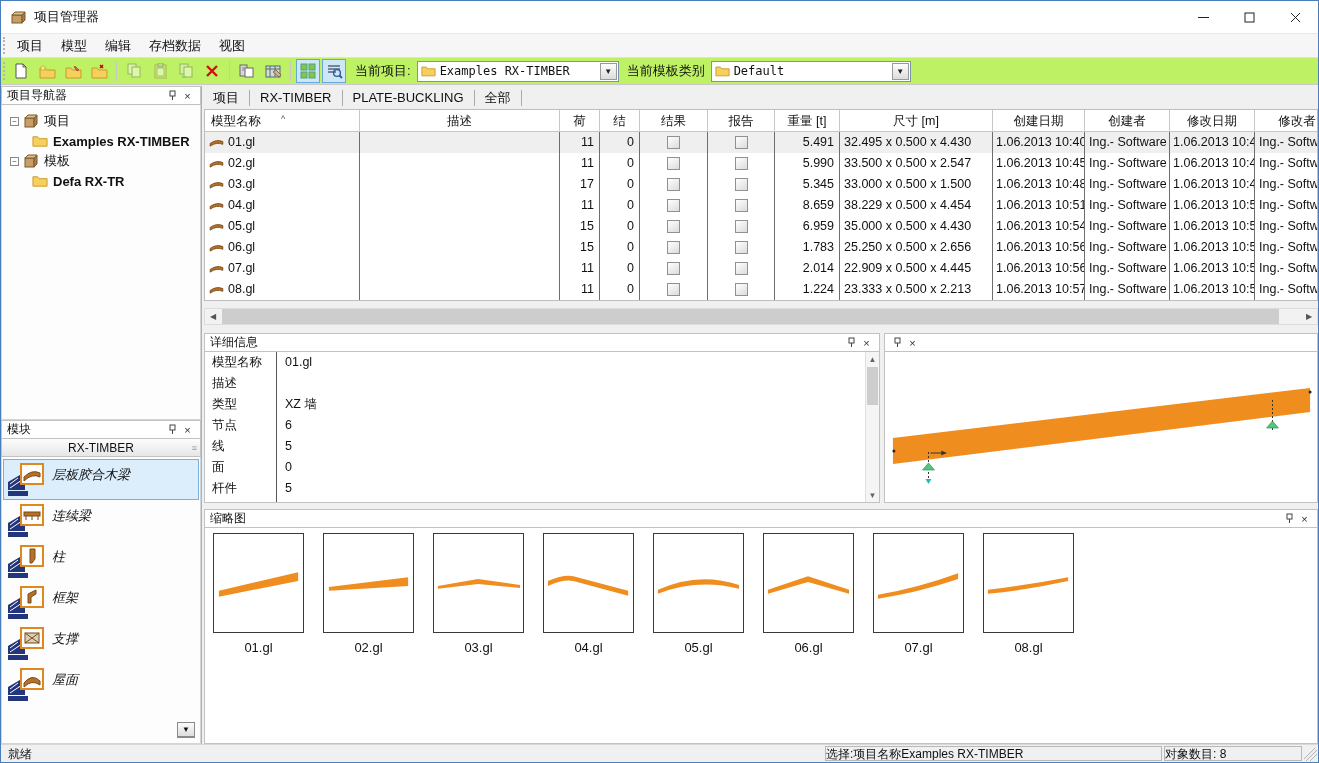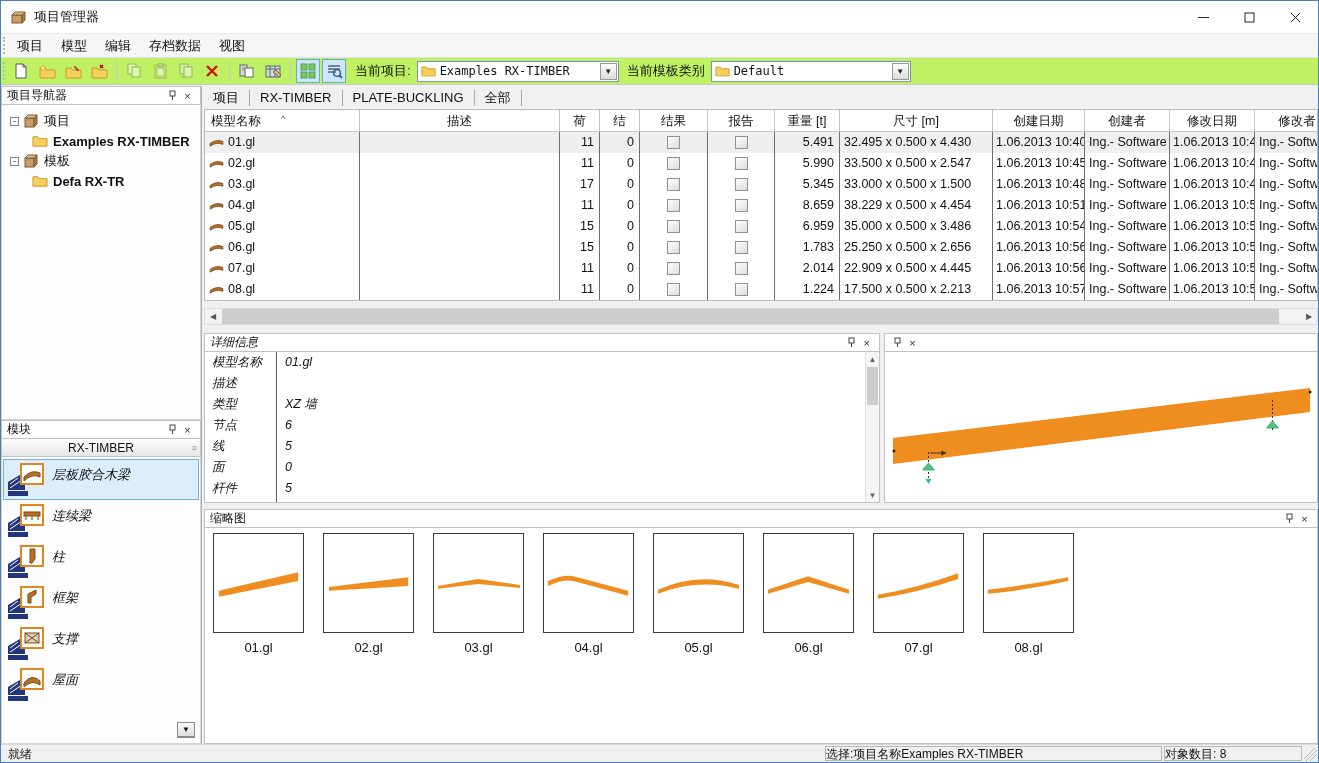--- a/index.html
+++ b/index.html
@@ -84,21 +84,21 @@
 .sort-caret { position:absolute; top:-2px; left:76px; font-size:9px; color:#555; }
 
 
 .hscroll { height:17px; margin:7px 0 0 2px; position:relative; background:#f2f2f2; border:1px solid #dcdcdc; flex:none; }
 .hs-arrow { position:absolute; top:0; width:16px; height:15px; display:flex; align-items:center; justify-content:center; font-size:8px; color:#555; background:#f2f2f2; }
 .hs-arrow.left { left:0; } .hs-arrow.right { right:0; }
 .hs-thumb { position:absolute; top:0; left:17px; right:38px; height:15px; background:#cdcdcd; }
 
 
 .mid-row { display:flex; margin:8px 0 0 2px; height:170px; flex:none; }
-.details-panel { width:676px; display:flex; flex-direction:column; margin-right:4px;font-style:italic; }
+.details-panel { width:676px; display:flex; flex-direction:column; margin-right:4px; }
 .details-body { flex:1; background:#fff; border:1px solid #c2c2c2; border-top:none; position:relative; overflow:hidden; }
 .d-sep { position:absolute; left:71px; top:0; bottom:0; width:1px; background:#555; }
 .d-row { display:flex; height:21px; line-height:21px; }
 .d-label { width:71px; padding-left:7px; font-size:12.5px; flex:none; }
 .d-value { padding-left:9px; font-size:12.5px; }
 .vscroll { position:absolute; right:0; top:0; bottom:0; width:14px; background:#f5f5f5; border-left:1px solid #e0e0e0; }
 .vs-arrow { height:14px; display:flex; align-items:center; justify-content:center; font-size:8px; color:#666; }
 .vs-arrow.bottom { position:absolute; bottom:0; left:0; right:0; }
 .vs-thumb { position:absolute; top:15px; left:1px; right:1px; height:38px; background:#cdcdcd; }
 .preview-panel { flex:1; display:flex; flex-direction:column; }
@@ -517,21 +517,21 @@
             <div class="c desc"></div>
             <div class="c num">15</div>
             <div class="c num">0</div>
             <div class="c chk">
                 <span class="checkbox"></span>
               </div>
             <div class="c chk">
                 <span class="checkbox"></span>
               </div>
             <div class="c num">6.959</div>
-            <div class="c dim">35.000 x 0.500 x 3.486</div>
+            <div class="c dim">35.000 x 0.500 x 4.430</div>
             <div class="c date">1.06.2013 10:54</div>
             <div class="c who">Ing.- Software</div>
             <div class="c date">1.06.2013 10:55</div>
             <div class="c who">Ing.- Software</div>
           </div>
           <div class="trow">
             <div class="c name">
                 <svg width="15" height="9" viewBox="0 0 16 10">
                   <path d="M1 6 Q8 1 15 4 L15 7 Q8 4 1 9z" fill="#b5702a" stroke="#7c4a14"></path>
                 </svg>
@@ -586,21 +586,21 @@
             <div class="c desc"></div>
             <div class="c num">11</div>
             <div class="c num">0</div>
             <div class="c chk">
                 <span class="checkbox"></span>
               </div>
             <div class="c chk">
                 <span class="checkbox"></span>
               </div>
             <div class="c num">1.224</div>
-            <div class="c dim">17.500 x 0.500 x 2.213</div>
+            <div class="c dim">23.333 x 0.500 x 2.213</div>
             <div class="c date">1.06.2013 10:57</div>
             <div class="c who">Ing.- Software</div>
             <div class="c date">1.06.2013 10:57</div>
             <div class="c who">Ing.- Software</div>
           </div>
         </div>
       </div>
 
       <div class="hscroll">
         <span class="hs-arrow left">◀</span>

